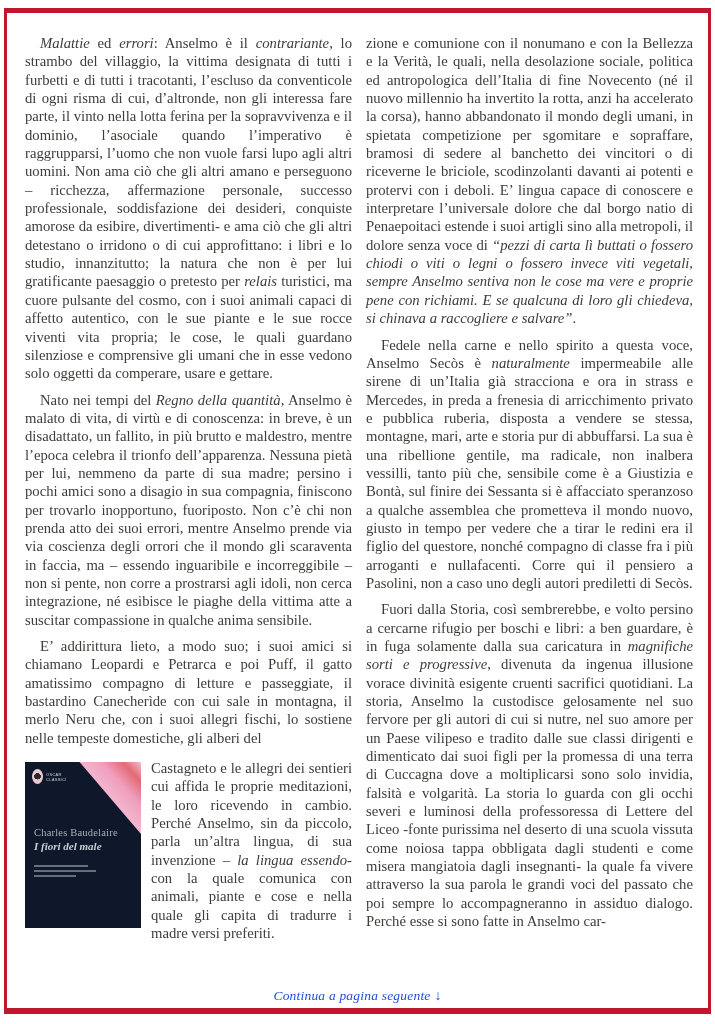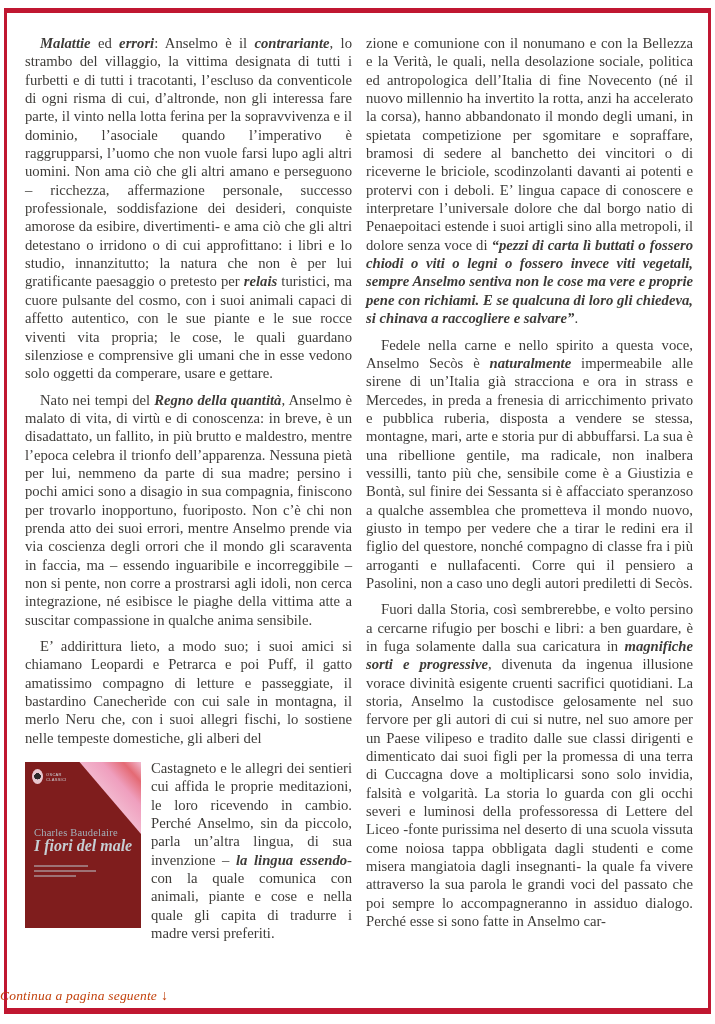--- a/index.html
+++ b/index.html
@@ -16,28 +16,28 @@
     position:absolute;left:25px;right:22px;top:34px;
     display:flex;gap:14px;
   }
   .col{
     width:50%;text-align:justify;
     font-size:14.7px;line-height:18.35px;
   }
   .para{margin:0 0 8px 0;}
   .para.indent{text-indent:15px;}
   .para.nogap{margin-bottom:12px;}
-  .it{font-style:italic;font-weight:bold;}
+  .it{font-style:italic;}
   .sup{font-size:9px;vertical-align:4px;line-height:0;}
   .wrapblock{margin:0;}
   .wrapblock::after{content:"";display:block;clear:both;}
   .wrapblock .para{margin:0;}
   
   .book-cover{
-    float:left;width:116px;height:166px;background:#7f1d1d;
+    float:left;width:116px;height:166px;background:#0f172a;
     position:relative;margin:3px 10px 3px 0;overflow:hidden;
   }
   .cover-corner-art{
     position:absolute;top:0;right:0;width:100%;height:72px;
     clip-path:polygon(47% 0,100% 0,100% 100%);
     background:linear-gradient(228deg,
       #f2bcd2 0%, #e46a74 10%, #ef9fbe 22%, #f3bcd1 38%,
       #fae3ea 48%, #ffffff 52%, #7fb09a 56%, #cfd657 62%,
       #5b7d74 67%, #374b5e 72%);
   }
@@ -51,31 +51,31 @@
     margin-left:3px;font-family:"Liberation Sans", sans-serif;
     font-size:4px;line-height:5px;color:#cdd5da;letter-spacing:.3px;
     white-space:pre-line;
   }
   .cover-author{
     position:absolute;left:9px;top:62px;
     font-size:10.5px;color:#a3b1ba;letter-spacing:.2px;
   }
   .cover-title{
     position:absolute;left:9px;top:75px;
-    font-style:italic;font-weight:bold;font-size:16px;color:#c6ced3;
+    font-style:italic;font-weight:bold;font-size:11px;color:#c6ced3;
   }
   .cover-credits{position:absolute;left:9px;top:103px;}
   .credit-line{display:block;height:2px;background:rgba(190,200,206,.5);margin-bottom:3px;}
   .credit-line.l1{width:54px;}
   .credit-line.l2{width:62px;}
   .credit-line.l3{width:42px;}
   
   .footer{
-    position:absolute;left:0;right:0;bottom:20px;text-align:left;
-    color:#c2410c;font-size:13.5px;
+    position:absolute;left:0;right:0;bottom:20px;text-align:center;
+    color:#1d4ed8;font-size:13.5px;
   }
   .footer .txt{font-style:italic;letter-spacing:.2px;}
   .footer .arrow{font-style:normal;font-weight:bold;font-size:14px;margin-left:4px;}
 </style>
 </head>
 <body>
 
 <div>
 
   <div class="page-frame"></div>

